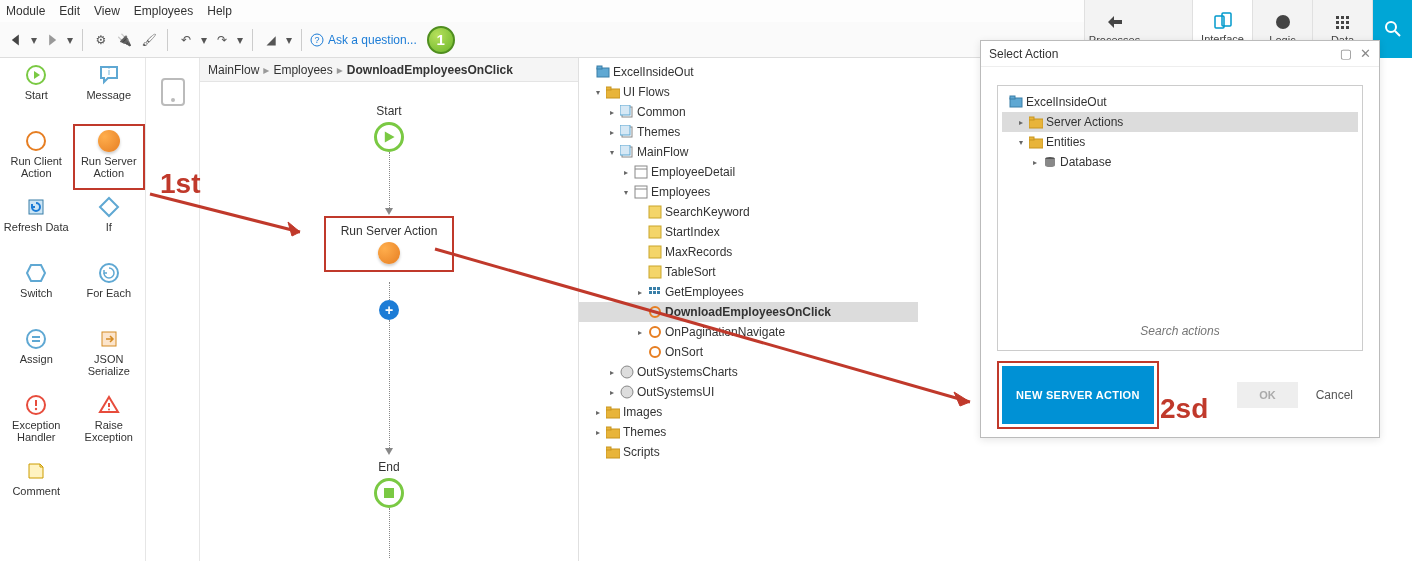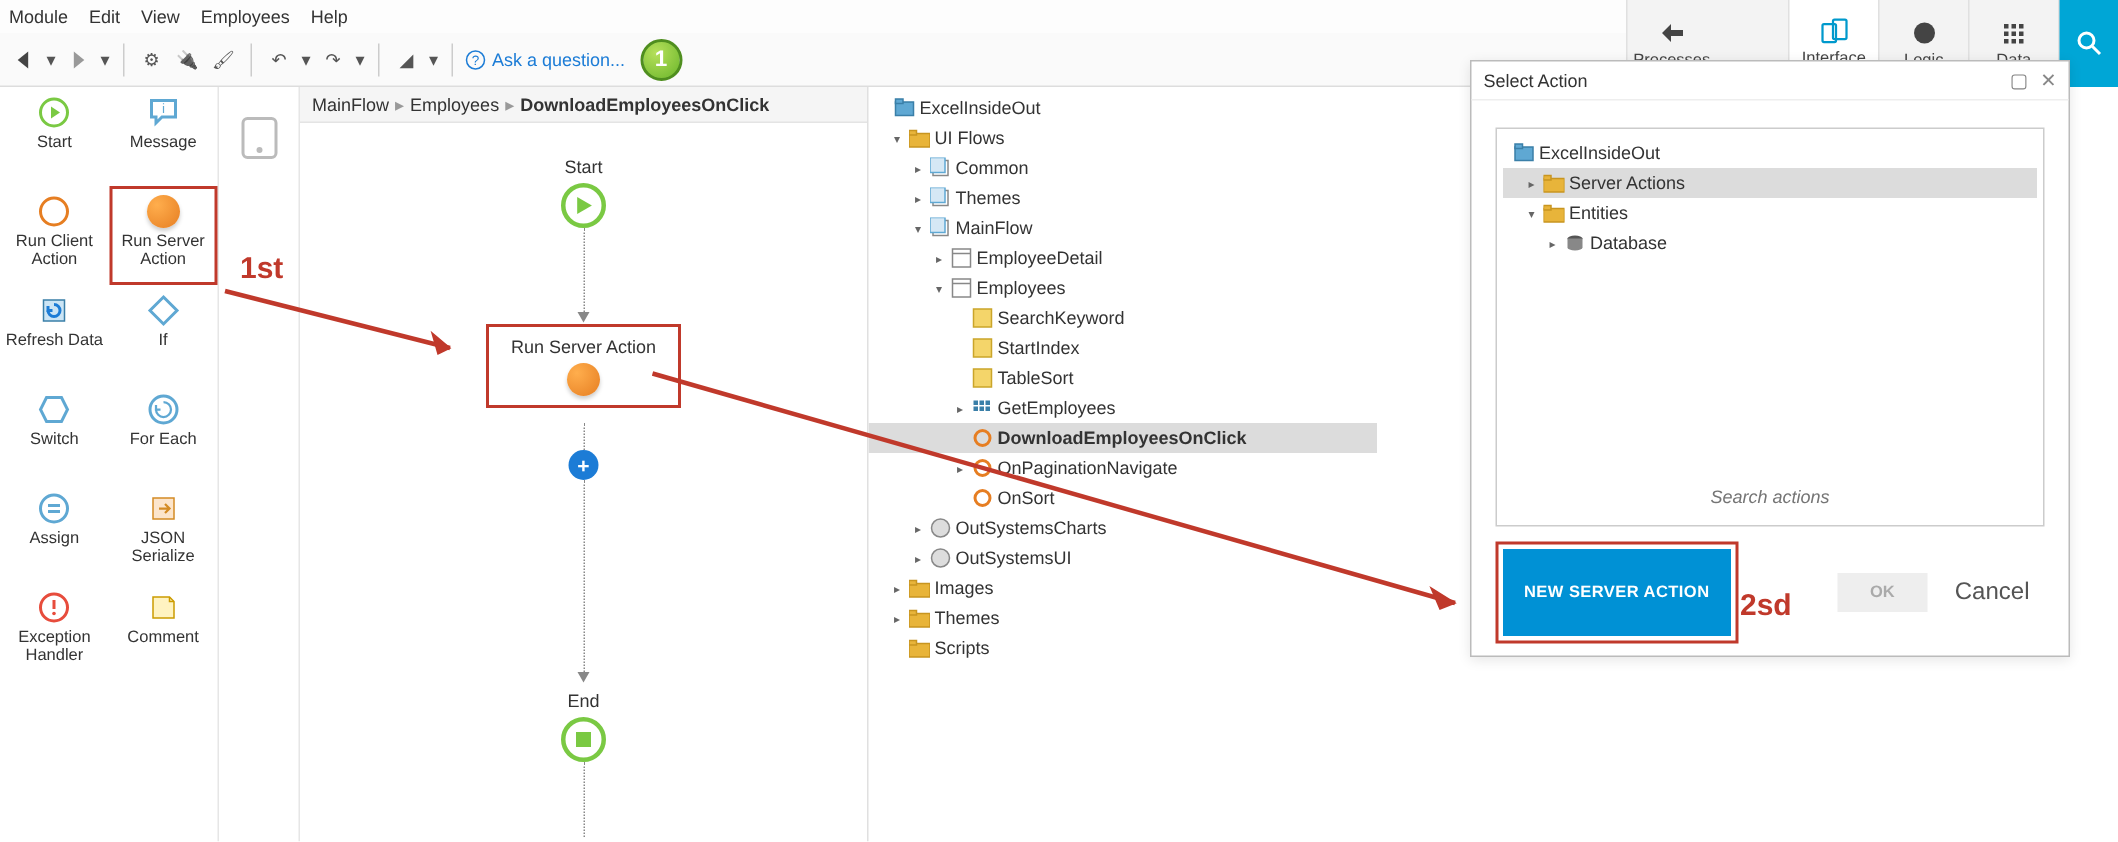--- a/index.html
+++ b/index.html
@@ -74,24 +74,24 @@
 .dialog { position: absolute; top: 40px; right: 32px; width: 400px; height: 398px; border: 1px solid #bbb; background: #fff; box-shadow: 0 2px 8px rgba(0,0,0,0.1); display: flex; flex-direction: column; }
 .dlg-title { height: 26px; display: flex; align-items: center; justify-content: space-between; padding: 0 8px; font-size: 12px; color: #333; border-bottom: 1px solid #eee; }
 .dlg-title .btns { display: flex; gap: 8px; color: #888; font-size: 13px; }
 .dlg-body { flex: 1; padding: 18px 16px 8px; display: flex; flex-direction: column; }
 .dlg-tree-box { flex: 1; border: 1px solid #ccc; padding: 6px 4px; font-size: 12px; display: flex; flex-direction: column; }
 .dlg-search { border: none; border-top: 0; padding: 6px 4px; font-size: 12px; font-style: italic; color: #0f172a; margin-top: auto; text-align: center; }
 .dlg-footer { padding-top: 10px; display: flex; align-items: center; gap: 8px; }
 .btn-primary { background: #0091d5; color: #fff; border: none; padding: 23px 14px; font-size: 11px; font-weight: bold; letter-spacing: 0.3px; }
 .btn-primary-wrap { border: 2px solid #c0392b; padding: 3px; }
 .btn-sec { background: #eee; color: #aaa; border: none; padding: 7px 22px; font-size: 11px; font-weight: bold; margin-left: auto; }
-.btn-link { color: #555; padding: 6px 10px; font-size: 16px; }
-
-
-.anno { position: absolute; color: #c0392b; font-weight: bold; font-size: 20px; }
+.btn-link { color: #555; padding: 6px 10px; font-size: 12px; }
+
+
+.anno { position: absolute; color: #c0392b; font-weight: bold; font-size: 28px; }
 .red-arrow { position: absolute; stroke: #c0392b; fill: #c0392b; }
 </style>
 </head>
 <body>
 
 <div class="menubar">
   <span>Module</span>
   <span>Edit</span>
   <span>View</span>
   <span>Employees</span>
@@ -250,20 +250,28 @@
     <div class="toolcell">
       <svg class="tool-ico" viewBox="0 0 22 22">
           <circle cx="11" cy="11" r="9" fill="none" stroke="#e74c3c" stroke-width="2"></circle>
           <line x1="11" y1="6" x2="11" y2="12" stroke="#e74c3c" stroke-width="2"></line>
           <circle cx="11" cy="15" r="1.2" fill="#e74c3c"></circle>
         </svg>
       <span>Exception Handler</span>
     </div>
     <div class="toolcell">
       <svg class="tool-ico" viewBox="0 0 22 22">
+          <path d="M11 3 L20 18 H2 Z" fill="none" stroke="#e74c3c" stroke-width="2"></path>
+          <line x1="11" y1="9" x2="11" y2="13" stroke="#e74c3c" stroke-width="2"></line>
+          <circle cx="11" cy="15.5" r="1" fill="#e74c3c"></circle>
+        </svg>
+      <span>Raise Exception</span>
+    </div>
+    <div class="toolcell">
+      <svg class="tool-ico" viewBox="0 0 22 22">
           <path d="M4 4 H15 L18 7 V18 H4 Z" fill="#fff3c1" stroke="#cc9c00"></path>
           <path d="M15 4 V7 H18" fill="none" stroke="#cc9c00"></path>
         </svg>
       <span>Comment</span>
     </div>
   </div>
 </div>
 
 <div class="phonecol">
   <div class="phone-ico"></div>
@@ -373,20 +381,26 @@
         <svg class="tree-ico" viewBox="0 0 14 14">
           <rect x="1" y="1" width="12" height="12" class="f-yellow-sq"></rect>
         </svg>
         <span>SearchKeyword</span>
       </div>
     <div class="tree-row" style="padding-left:66px">
         <svg class="tree-ico" viewBox="0 0 14 14">
           <rect x="1" y="1" width="12" height="12" class="f-yellow-sq"></rect>
         </svg>
         <span>StartIndex</span>
+      </div>
+    <div class="tree-row" style="padding-left:66px">
+        <svg class="tree-ico" viewBox="0 0 14 14">
+          <rect x="1" y="1" width="12" height="12" class="f-yellow-sq"></rect>
+        </svg>
+        <span>MaxRecords</span>
       </div>
     <div class="tree-row" style="padding-left:66px">
         <svg class="tree-ico" viewBox="0 0 14 14">
           <rect x="1" y="1" width="12" height="12" class="f-yellow-sq"></rect>
         </svg>
         <span>TableSort</span>
       </div>
     <div class="tree-row" style="padding-left:56px">
         <span class="tree-tw">▸</span>
         <svg class="tree-ico" viewBox="0 0 14 14">

